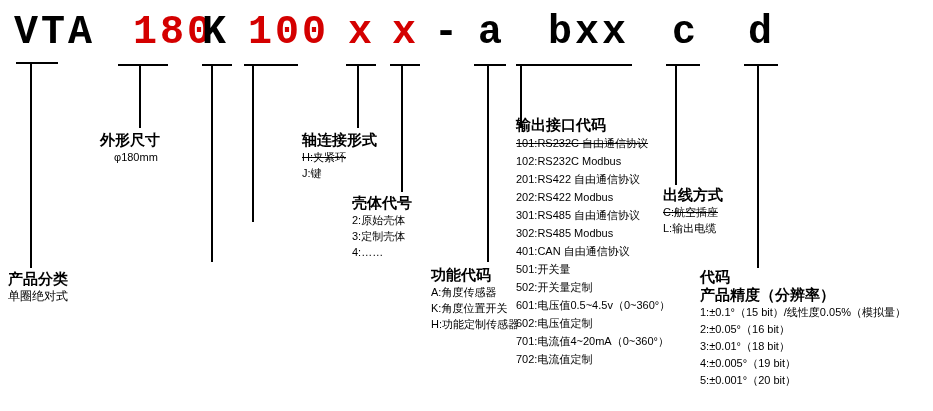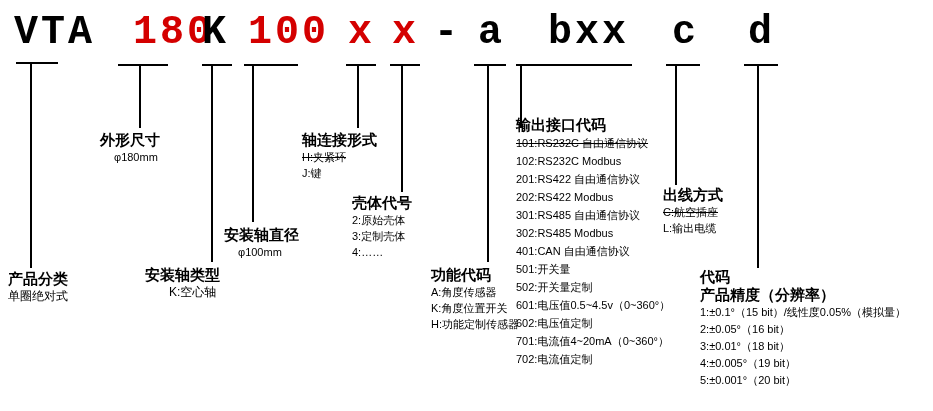--- a/index.html
+++ b/index.html
@@ -88,33 +88,21 @@
       </div>
   </div>
 
   <div class="seg" style="left:100px; top:131px">
     <div class="seg-h">外形尺寸</div>
     <div class="seg-items small" style="padding-left:14px">
         <div class="seg-item">φ180mm</div>
       </div>
   </div>
 
-  <div class="seg" style="left:145px; top:266px">
-    <div class="seg-h">安装轴类型</div>
-    <div class="seg-items" style="padding-left:24px">
-        <div class="seg-item">K:空心轴</div>
-      </div>
-  </div>
 
-  <div class="seg" style="left:224px; top:226px">
-    <div class="seg-h">安装轴直径</div>
-    <div class="seg-items small" style="padding-left:14px">
-        <div class="seg-item">φ100mm</div>
-      </div>
-  </div>
 
   <div class="seg" style="left:302px; top:131px">
     <div class="seg-h">轴连接形式</div>
     <div class="seg-items small">
         <div class="seg-item struck">H:夹紧环</div>
         <div class="seg-item">J:键</div>
       </div>
   </div>
 
   <div class="seg" style="left:352px; top:194px">

